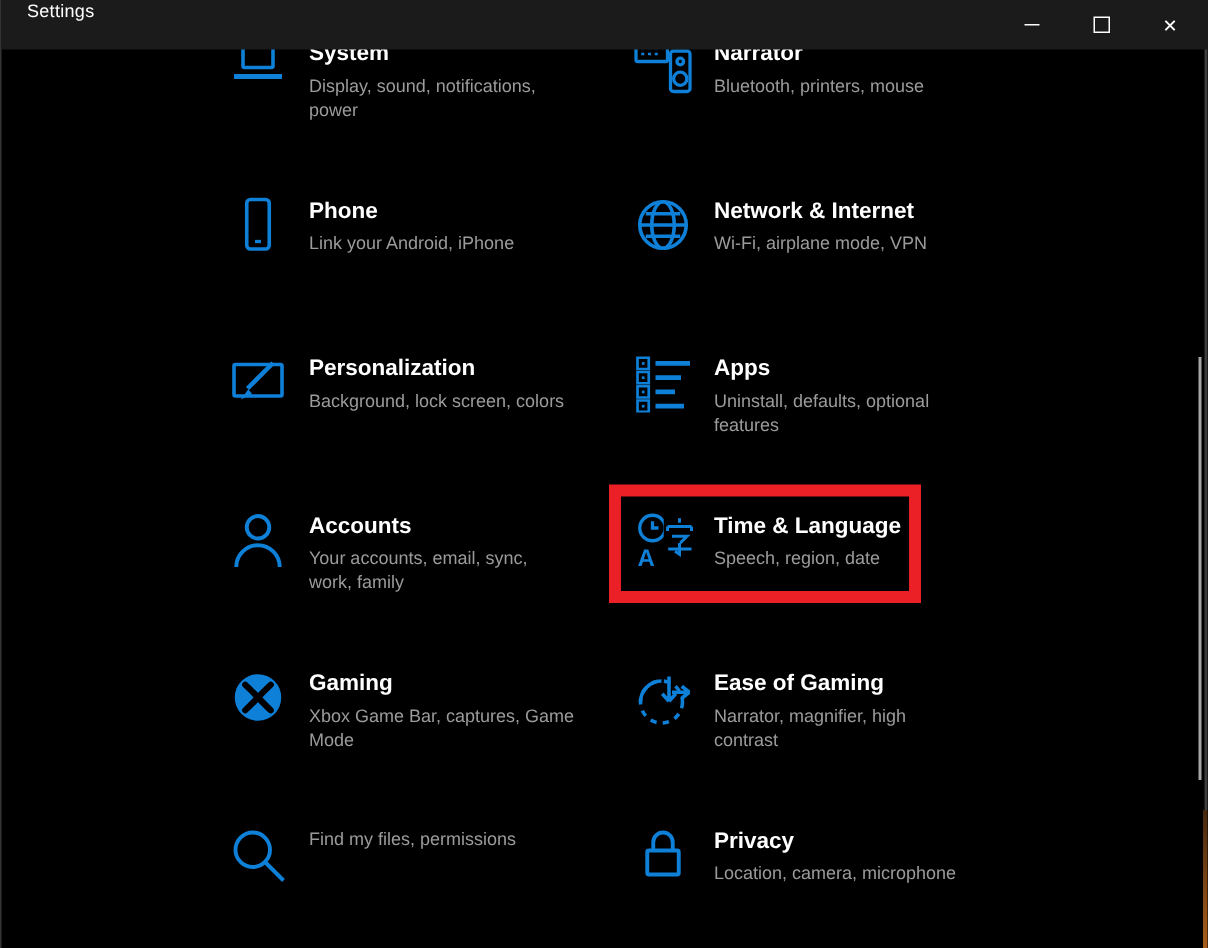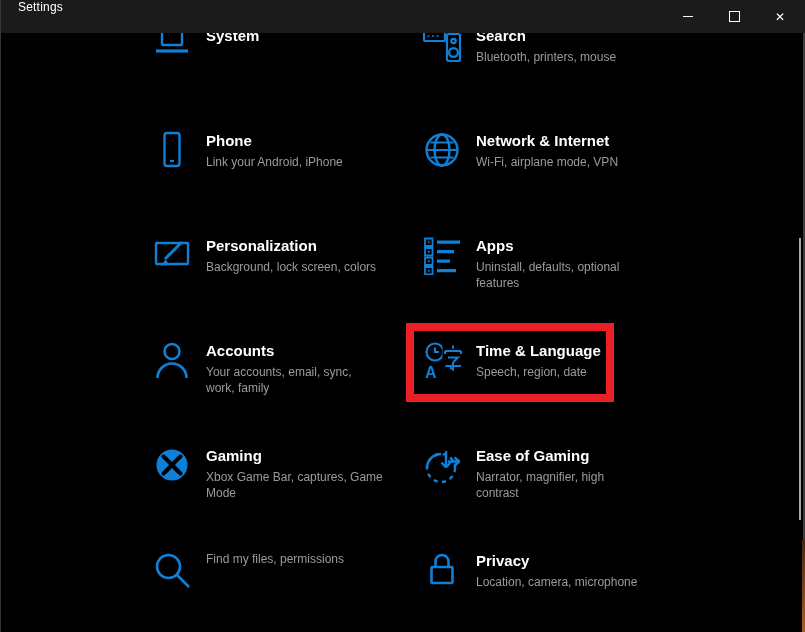--- a/index.html
+++ b/index.html
@@ -48,35 +48,37 @@
 
   <div class="tile" style="left:147px;top:23px">
     <div class="ticon">
       <svg class="icon" width="40" height="40" viewBox="0 0 40 40" fill="none" stroke="#0E80D8" stroke-width="2.4">
         <rect x="10" y="4" width="20" height="16" rx="1"></rect>
         <path d="M4 26 h32" stroke-width="3.2"></path>
       </svg>
     </div>
     <div class="ttext">
       <div class="ttitle">System</div>
+      <div class="tsub">Display, sound, notifications,
+power</div>
     </div>
   </div>
 
   <div class="tile" style="left:417px;top:23px">
     <div class="ticon">
       <svg class="icon" width="40" height="40" viewBox="0 0 40 40" fill="none" stroke="#0E80D8" stroke-width="2.2">
         <rect x="2" y="3" width="21" height="13" rx="1"></rect>
         <path d="M5.5 7 h2 M10 7 h2 M14.5 7 h2 M19 7 h1.5 M5.5 11 h2 M10 11 h2 M14.5 11 h2" stroke-width="1.6"></path>
         <rect x="25" y="9" width="13" height="27" rx="2"></rect>
         <circle cx="31.5" cy="16" r="2.2"></circle>
         <circle cx="31.5" cy="27.5" r="4.4"></circle>
       </svg>
     </div>
     <div class="ttext">
-      <div class="ttitle">Search</div>
+      <div class="ttitle">Narrator</div>
       <div class="tsub">Bluetooth, printers, mouse</div>
     </div>
   </div>
 
   <div class="tile" style="left:147px;top:128px">
     <div class="ticon">
       <svg class="icon" width="40" height="40" viewBox="0 0 40 40" fill="none" stroke="#0E80D8" stroke-width="2.4">
         <rect x="12.5" y="3" width="15" height="33" rx="2.5"></rect>
         <path d="M18 31 h4" stroke-width="2.2"></path>
       </svg>

